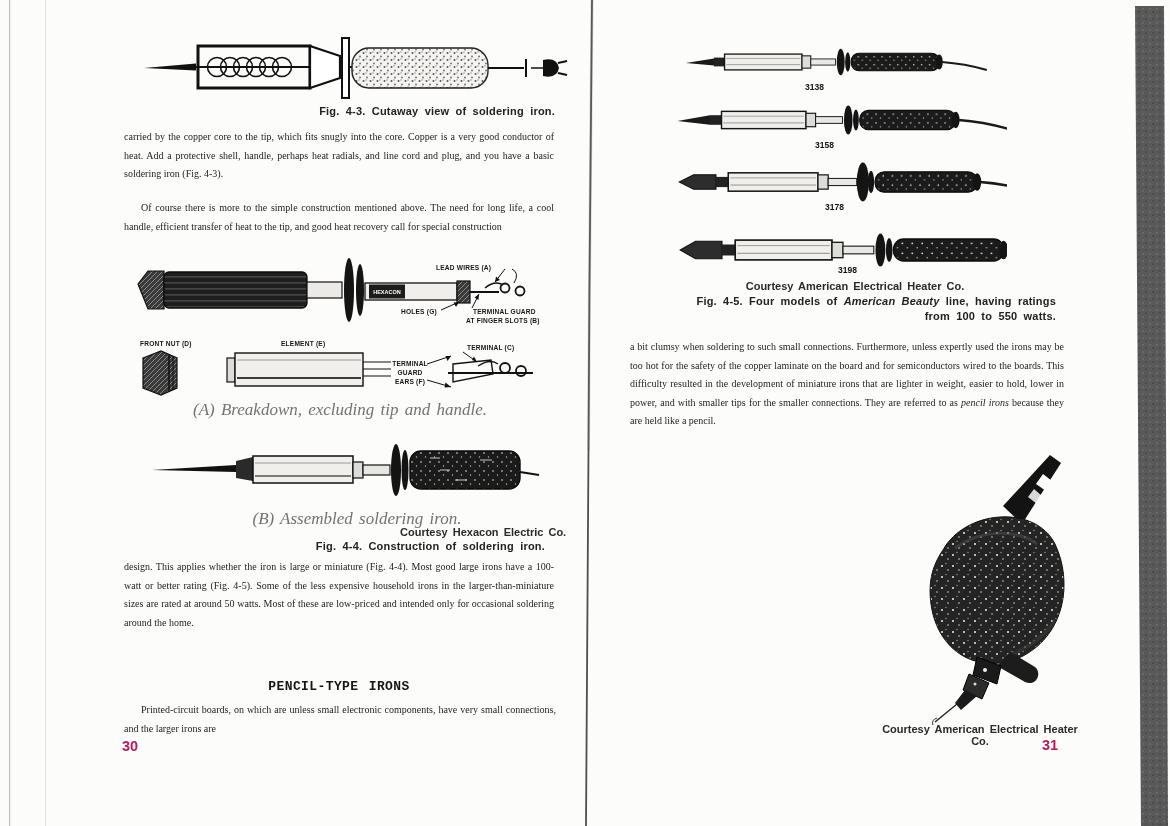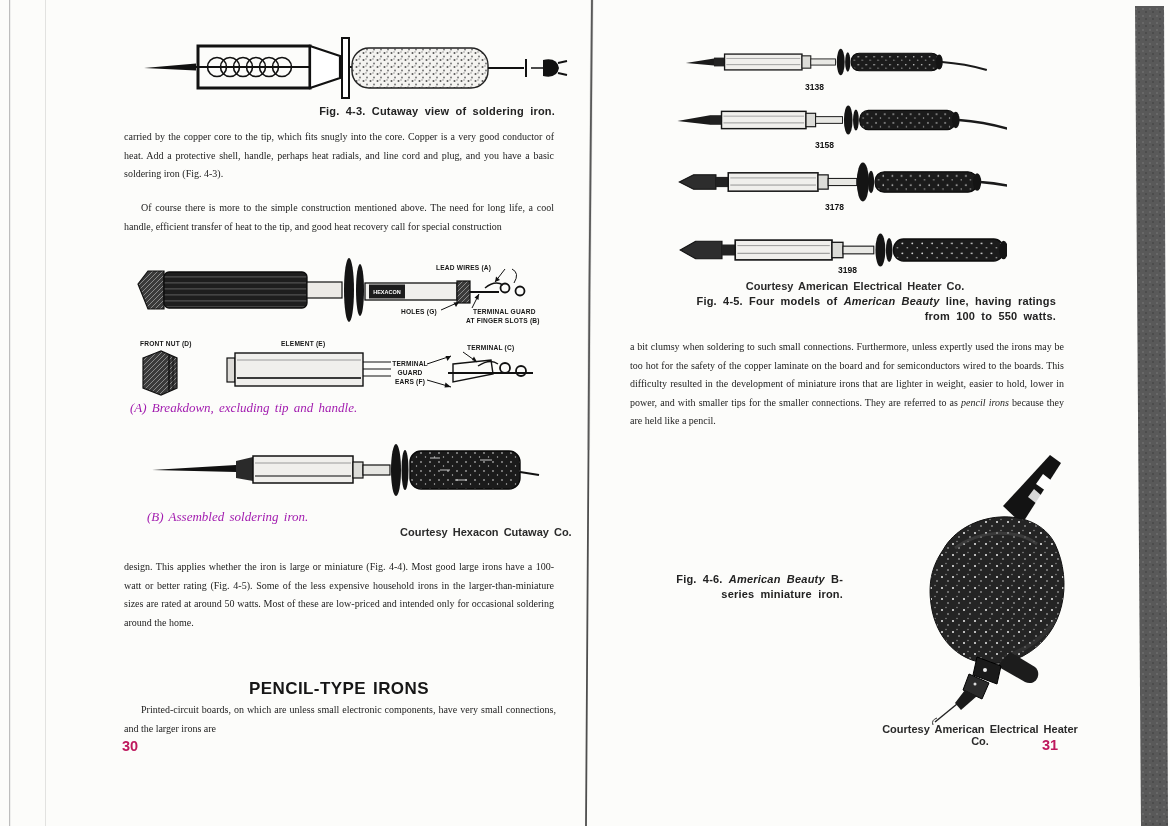--- a/index.html
+++ b/index.html
@@ -6,22 +6,22 @@
   body{width:1170px;height:826px;overflow:hidden;background:#e9e9e7;}
   .page-wrap{position:relative;width:1170px;height:826px;background:#fcfcfa;
     font-family:"Liberation Serif",serif;color:#1a1a1a;}
   .abs{position:absolute;}
   .body-text{font-size:10px;line-height:18.6px;text-align:justify;color:#1c1c1c;}
   .indent{text-indent:17px;}
   .figcap{font-family:"Liberation Sans",sans-serif;font-weight:bold;font-size:11px;
     color:#222;text-align:right;word-spacing:3px;letter-spacing:.2px;line-height:15px;}
   .courtesy{font-family:"Liberation Sans",sans-serif;font-weight:bold;font-size:11px;
     color:#2a2a2a;word-spacing:2px;}
-  .ital-cap{font-style:italic;font-size:13px;text-align:left;color:#a21caf;word-spacing:2px;}
-  .heading{font-family:Liberation Sans, sans-serif;font-weight:bold;font-size:17px;
+  .ital-cap{font-style:italic;font-size:17px;text-align:center;color:#737373;word-spacing:2px;}
+  .heading{font-family:Liberation Mono, monospace;font-weight:bold;font-size:13px;
     letter-spacing:.4px;text-align:center;color:#161616;word-spacing:2px;}
   .pageno{font-family:"Liberation Sans",sans-serif;font-weight:bold;font-size:14.5px;color:#be185d;}
   .dlabel{font-family:"Liberation Sans",sans-serif;font-weight:bold;font-size:6.6px;fill:#161616;letter-spacing:.2px;}
   .modelno{font-family:"Liberation Sans",sans-serif;font-weight:bold;font-size:8.5px;fill:#111;}
   svg{display:block;}
   .em{font-style:italic;}
 </style>
 </head>
 <body>
 
@@ -186,22 +186,23 @@
       <line x1="290" y1="26" x2="300" y2="26"></line>
         <line x1="315" y1="48" x2="327" y2="48"></line>
       <line x1="340" y1="28" x2="352" y2="28"></line>
         <line x1="300" y1="38" x2="310" y2="38"></line>
     </g>
     <line x1="380" y1="40" x2="399" y2="43" stroke="#111" stroke-width="2.2"></line>
   </svg>
 
   <div class="abs ital-cap" style="left:147px;top:509px;width:420px">(B) Assembled soldering iron.</div>
 
-  <div class="abs courtesy" style="left:400px;top:526px">Courtesy Hexacon Cutaway Co.</div>
-
+  <div class="abs courtesy" style="left:400px;top:526px">Courtesy Hexacon Electric Co.</div>
+
+  <div class="abs figcap" style="left:125px;top:539px;width:420px">Fig. 4-4. Construction of soldering iron.</div>
 
   <div class="abs body-text" style="left:124px;top:558px;width:430px">design. This applies whether the iron is large or miniature (Fig. 4-4). Most good large irons have a 100-watt or better rating (Fig. 4-5). Some of the less expensive household irons in the larger-than-miniature sizes are rated at around 50 watts. Most of these are low-priced and intended only for occasional soldering around the home.</div>
 
   <div class="abs heading" style="left:124px;top:679px;width:430px">PENCIL-TYPE IRONS</div>
 
   <div class="abs body-text indent" style="left:124px;top:701px;width:432px">Printed-circuit boards, on which are unless small electronic components, have very small connections, and the larger irons are</div>
 
   <div class="abs pageno" style="left:122px;top:738px">30</div>
 
   <svg class="abs" style="left:672px;top:32px" width="335" height="245" viewBox="0 0 335 245">
@@ -231,23 +232,20 @@
   <div class="abs courtesy" style="left:695px;top:280px;width:320px;text-align:center">Courtesy American Electrical Heater Co.</div>
 
   <div class="abs figcap" style="left:696px;top:294px;width:360px">
     <span>Fig. 4-5. Four models of </span><span class="em">American Beauty</span><span> line, having ratings from 100 to 550 watts.</span>
   </div>
 
   <div class="abs body-text" style="left:630px;top:338px;width:434px">
     <span>a bit clumsy when soldering to such small connections. Furthermore, unless expertly used the irons may be too hot for the safety of the copper laminate on the board and for semiconductors wired to the boards. This difficulty resulted in the development of miniature irons that are lighter in weight, easier to hold, lower in power, and with smaller tips for the smaller connections. They are referred to as </span><span class="em">pencil irons</span><span> because they are held like a pencil.</span>
   </div>
 
-  <div class="abs figcap" style="left:648px;top:572px;width:195px">
-    <span>Fig. 4-6. </span><span class="em">American Beauty</span><span> B-series miniature iron.</span>
-  </div>
 
   <svg class="abs" style="left:885px;top:452px" width="225" height="275" viewBox="0 0 225 275">
     <polygon points="165,3 176,11 137,72 118,54" fill="#131313"></polygon>
     <polygon points="158,22 167,29 161,39 151,32" fill="#fdfdfd"></polygon>
     <polygon points="149,37 157,44 152,52 143,45" fill="#fdfdfd" opacity=".85"></polygon>
     <path d="M58,98 C80,58 150,52 170,92 C188,130 180,182 138,204 C96,224 56,202 47,158 C42,132 47,114 58,98 Z" fill="url(#darkspeck2)" stroke="#111" stroke-width="1"></path>
     <path d="M70,96 C95,78 130,76 152,92" fill="none" stroke="#4a4a4a" stroke-width="3" opacity=".6"></path>
     <path d="M120,205 C140,198 160,185 170,168" fill="none" stroke="#3c3c3c" stroke-width="4" opacity=".5"></path>
     <path d="M125,200 L150,215 C158,222 150,235 140,230 L112,214 Z" fill="#1c1c1c"></path>
     <polygon points="92,205 116,214 112,232 88,223" fill="#1a1a1a" stroke="#000" stroke-width="1"></polygon>

